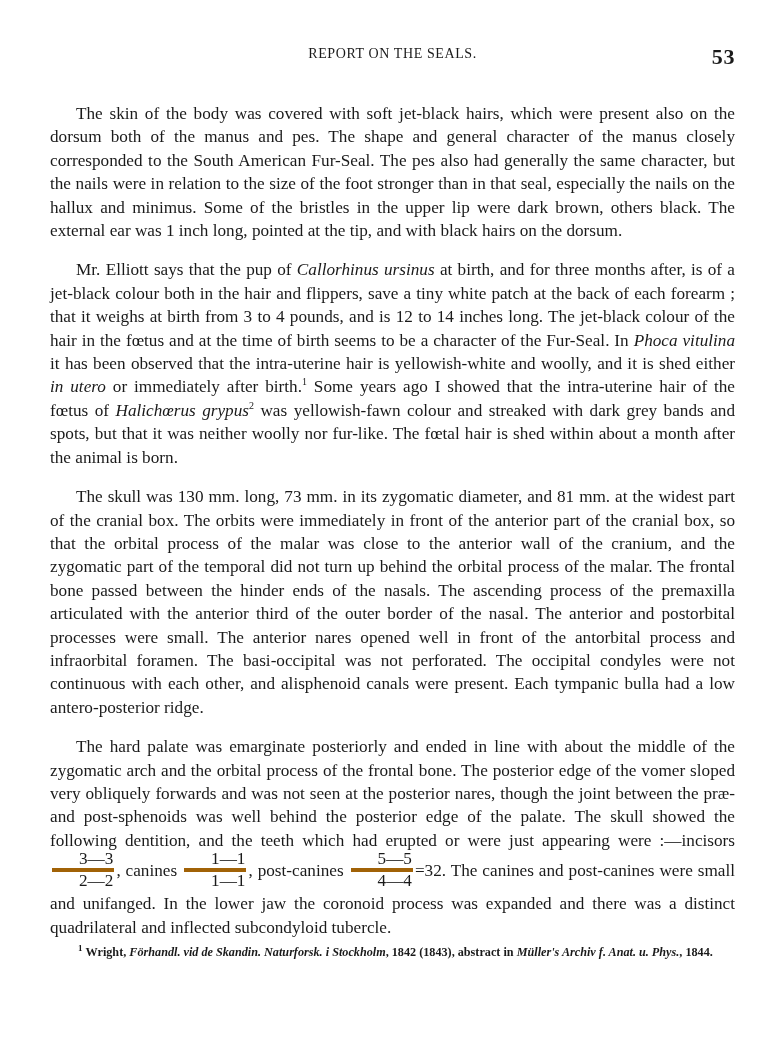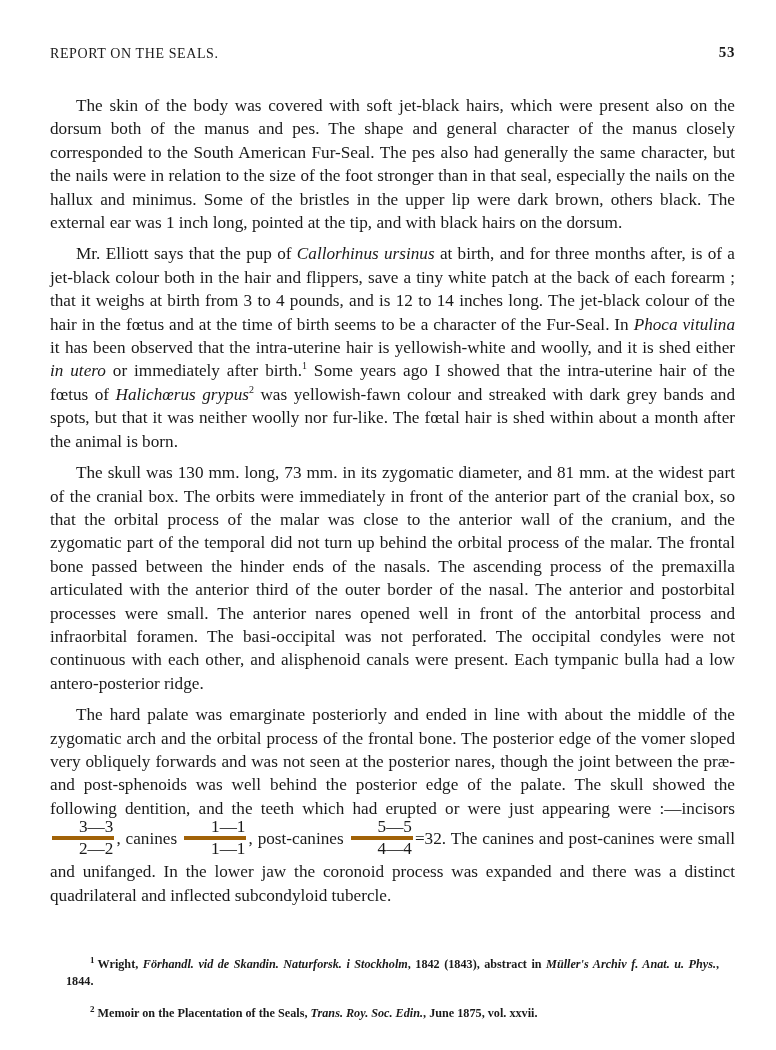--- a/index.html
+++ b/index.html
@@ -6,40 +6,40 @@
     body {
       width: 776px; height: 1050px; overflow: hidden; position: relative;
       font-family: "Liberation Serif", "DejaVu Serif", serif;
       color: #1a1a1a;
     }
     .page { position: absolute; left: 50px; top: 0; width: 685px; }
     .running-head {
       position: absolute; top: 44px; left: 0; width: 685px; height: 22px;
       font-size: 14px; letter-spacing: 0.6px;
     }
-    .running-title { position: absolute; left: 0; right: 0; text-align: left; top: 2px; }
-    .page-number { position: absolute; right: 0; top: 0; font-size: 15px; font-weight: bold; }
+    .running-title { position: absolute; left: 0; right: 0; text-align: center; top: 2px; }
+    .page-number { position: absolute; right: 0; top: 0; font-size: 22px; font-weight: bold; }
     .body-text { position: absolute; top: 86px; left: 0; width: 685px; }
     .para {
-      margin: 8px 0 4px 0; font-size: 17.2px; line-height: 23.4px;
+      margin: 16px 0 4px 0; font-size: 17.2px; line-height: 23.4px;
       text-align: justify; text-indent: 26px;
     }
     .para i { }
     sup.fn { font-size: 10px; vertical-align: 7px; line-height: 0; }
     .frac {
       display: inline-block; vertical-align: middle; text-align: center;
       margin: 0 2px; line-height: 18px; position: relative; top: -2px;
     }
     .frac .num { display: block; border-bottom: 4px solid #a16207; padding: 0 1px; }
     .frac .den { display: block; padding: 0 1px; }
     .footnotes {
       position: absolute; top: 940px; left: 0; width: 685px;
       font-size: 12.2px; line-height: 16.5px; font-weight: bold;
     }
-    .fn-item { margin: 16px; text-indent: 24px; text-align: justify; }
+    .fn-item { margin: 4px; text-indent: 24px; text-align: justify; }
     .fn-item i { font-style: italic; }
     .fn-mark { font-size: 9px; vertical-align: 5px; line-height: 0; margin-right: 3px; }
   </style>
 </head>
 <body>
 
 <div class="page">
 
   <div class="running-head">
     <div class="running-title">REPORT ON THE SEALS.</div>
@@ -51,16 +51,15 @@
     <p class="para"><span>Mr. Elliott says that the pup of </span><i>Callorhinus ursinus</i><span> at birth, and for three months after, is of a jet-black colour both in the hair and flippers, save a tiny white patch at the back of each forearm ; that it weighs at birth from 3 to 4 pounds, and is 12 to 14 inches long.  The jet-black colour of the hair in the fœtus and at the time of birth seems to be a character of the Fur-Seal.  In </span><i>Phoca vitulina</i><span> it has been observed that the intra-uterine hair is yellowish-white and woolly, and it is shed either </span><i>in utero</i><span> or immediately after birth.</span><sup class="fn">1</sup><span>  Some years ago I showed that the intra-uterine hair of the fœtus of </span><i>Halichœrus grypus</i><sup class="fn">2</sup><span> was yellowish-fawn colour and streaked with dark grey bands and spots, but that it was neither woolly nor fur-like.  The fœtal hair is shed within about a month after the animal is born.</span></p>
     <p class="para"><span>The skull was 130 mm. long, 73 mm. in its zygomatic diameter, and 81 mm. at the widest part of the cranial box.  The orbits were immediately in front of the anterior part of the cranial box, so that the orbital process of the malar was close to the anterior wall of the cranium, and the zygomatic part of the temporal did not turn up behind the orbital process of the malar.  The frontal bone passed between the hinder ends of the nasals. The ascending process of the premaxilla articulated with the anterior third of the outer border of the nasal.  The anterior and postorbital processes were small.  The anterior nares opened well in front of the antorbital process and infraorbital foramen.  The basi-occipital was not perforated.  The occipital condyles were not continuous with each other, and alisphenoid canals were present.  Each tympanic bulla had a low antero-posterior ridge.</span></p>
 
     <p class="para">
       <span>The hard palate was emarginate posteriorly and ended in line with about the middle of the zygomatic arch and the orbital process of the frontal bone.  The posterior edge of the vomer sloped very obliquely forwards and was not seen at the posterior nares, though the joint between the præ- and post-sphenoids was well behind the posterior edge of the palate.  The skull showed the following dentition, and the teeth which had erupted or were just appearing were :—incisors </span><span class="frac"><span class="num">3—3</span><span class="den">2—2</span></span><span>, canines </span><span class="frac"><span class="num">1—1</span><span class="den">1—1</span></span><span>, post-canines </span><span class="frac"><span class="num">5—5</span><span class="den">4—4</span></span><span>=32.  </span><span>The canines and post-canines were small and unifanged.  In the lower jaw the coronoid process was expanded and there was a distinct quadrilateral and inflected subcondyloid tubercle.</span>
     </p>
   </div>
 
   <div class="footnotes">
     <p class="fn-item"><span class="fn-mark">1</span><span>Wright, </span><i>Förhandl. vid de Skandin. Naturforsk. i Stockholm</i><span>, 1842 (1843), abstract in </span><i>Müller's Archiv f. Anat. u. Phys.</i><span>, 1844.</span></p>
-    <p class="fn-item"><span class="fn-mark">2</span><span>Memoir on the Placentation of the Seals, </span><i>Trans. Roy. Soc. Edin.</i><span>, June 1875, vol. xxvii.</span></p>
   </div>
 
 </div>
 
 </body></html>

